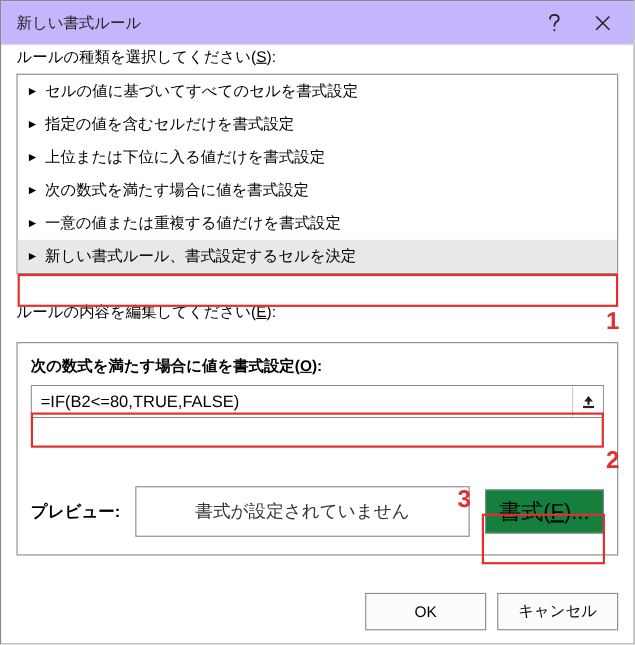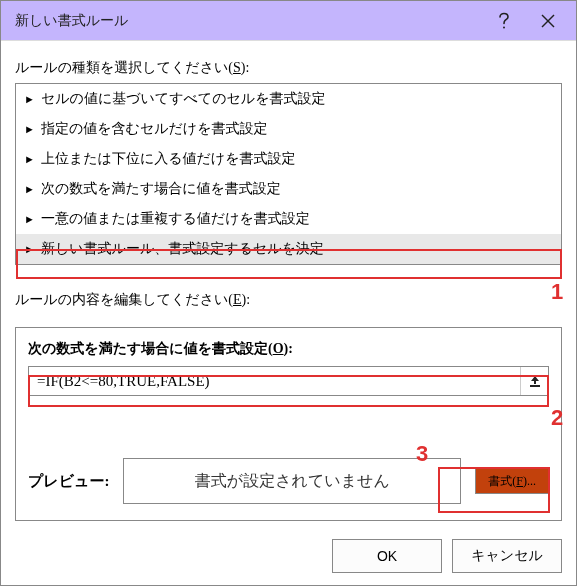--- a/index.html
+++ b/index.html
@@ -36,22 +36,21 @@
   .tb-btn {
     width: 44px;
     height: 30px;
     display: flex;
     align-items: center;
     justify-content: center;
     color: #222;
   }
   .tb-btn svg { stroke: #222; }
   .body {
-    padding: 18px 14px 14px 14px;
-    font-family: Liberation Serif, serif;
+    padding: 2px 14px 14px 14px;
   }
   .section-label {
     font-size: 14px;
     margin-bottom: 6px;
   }
   .underline-char { text-decoration: underline; }
   .rule-list {
     border: 1px solid #888;
     background: #fff;
     padding: 0;
@@ -132,25 +131,25 @@
     flex: 1;
     border: 1px solid #888;
     height: 46px;
     display: flex;
     align-items: center;
     justify-content: center;
     font-size: 16px;
     color: #333;
   }
   .format-btn {
-    height: 26px;
+    height: 40px;
     padding: 0 12px;
     border: 1px solid #888;
-    background: #c2410c;
-    font-size: 12px;
+    background: #15803d;
+    font-size: 20px;
     font-family: inherit;
   }
   .footer {
     position: absolute;
     bottom: 12px;
     right: 14px;
     display: flex;
     gap: 10px;
   }
   .footer button {

